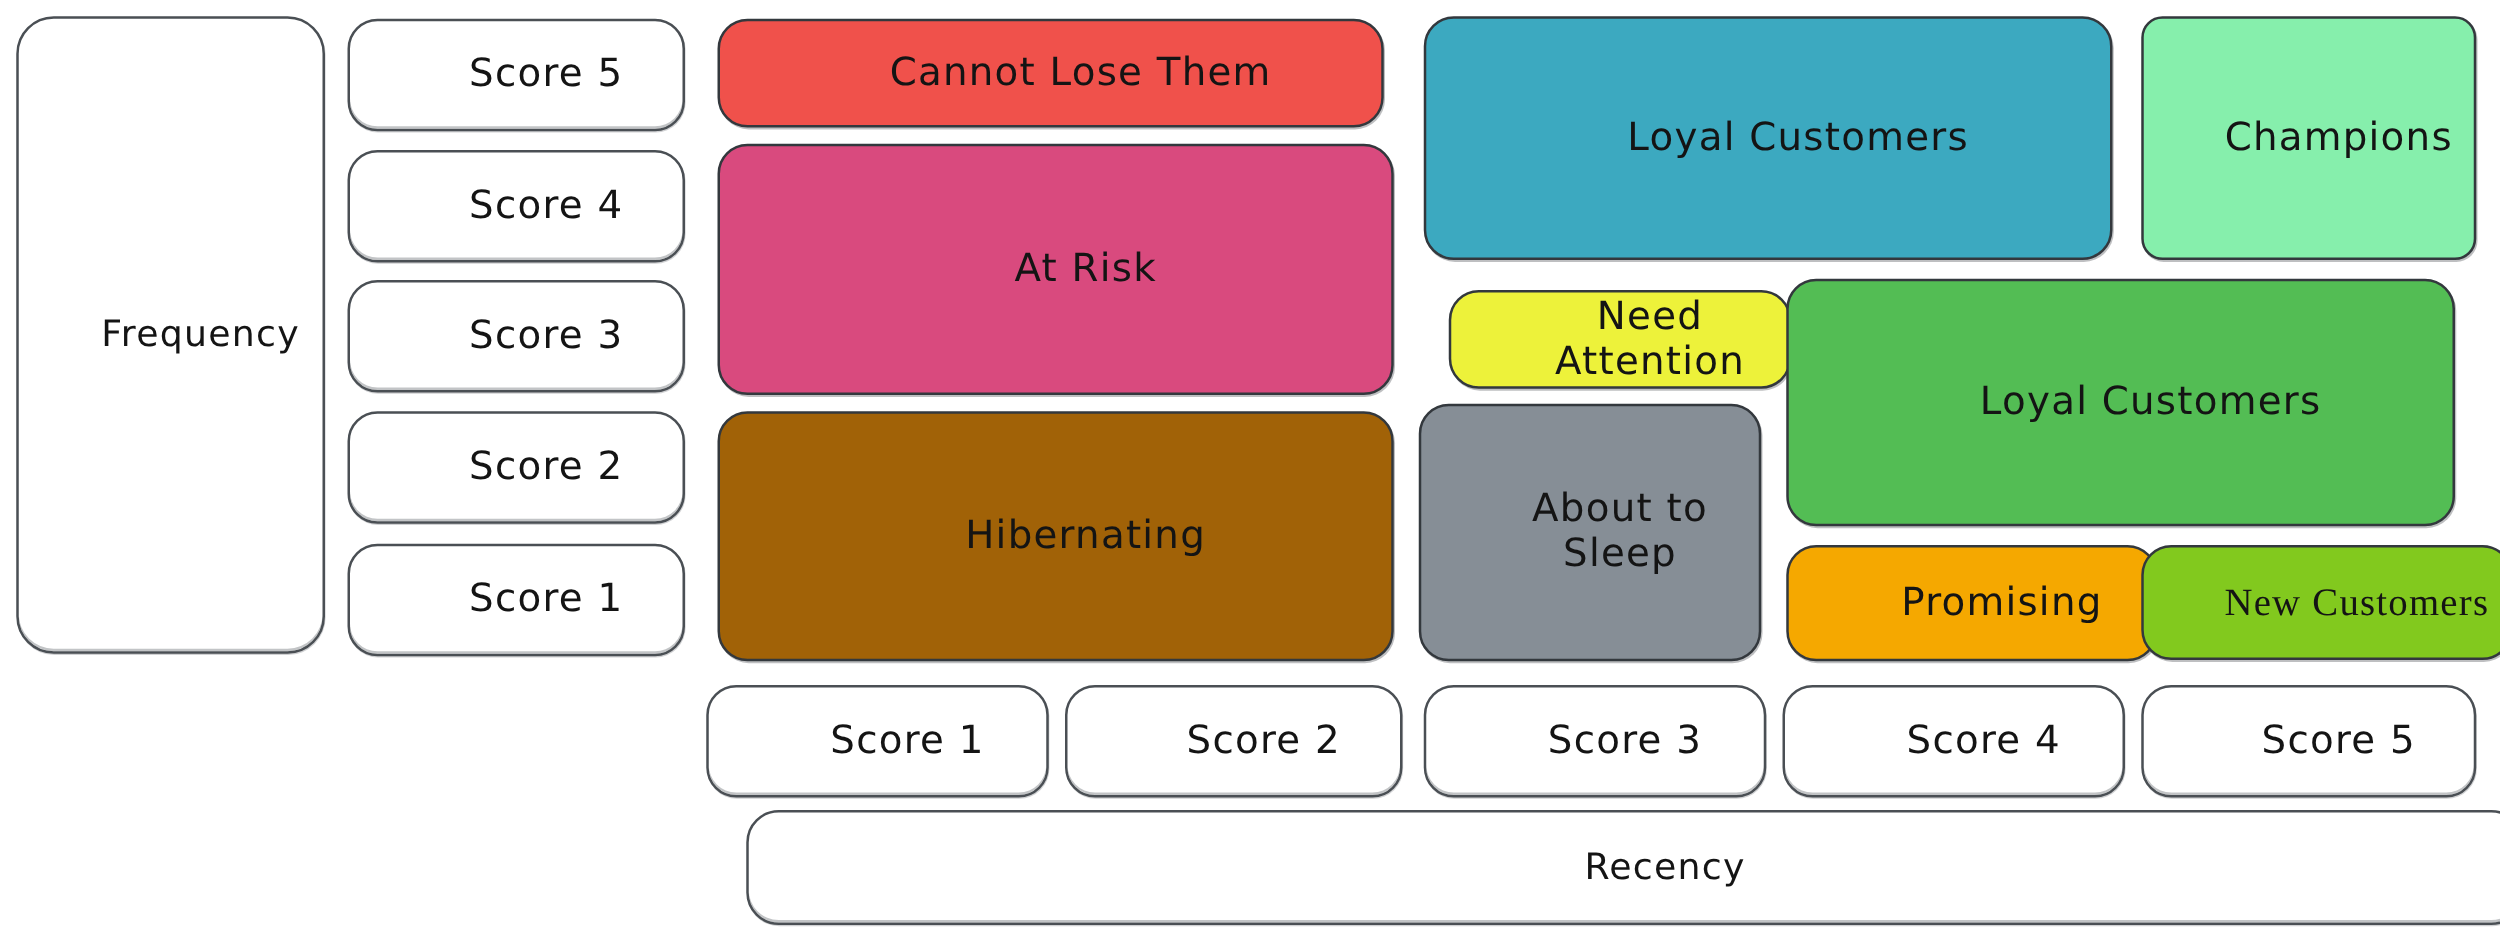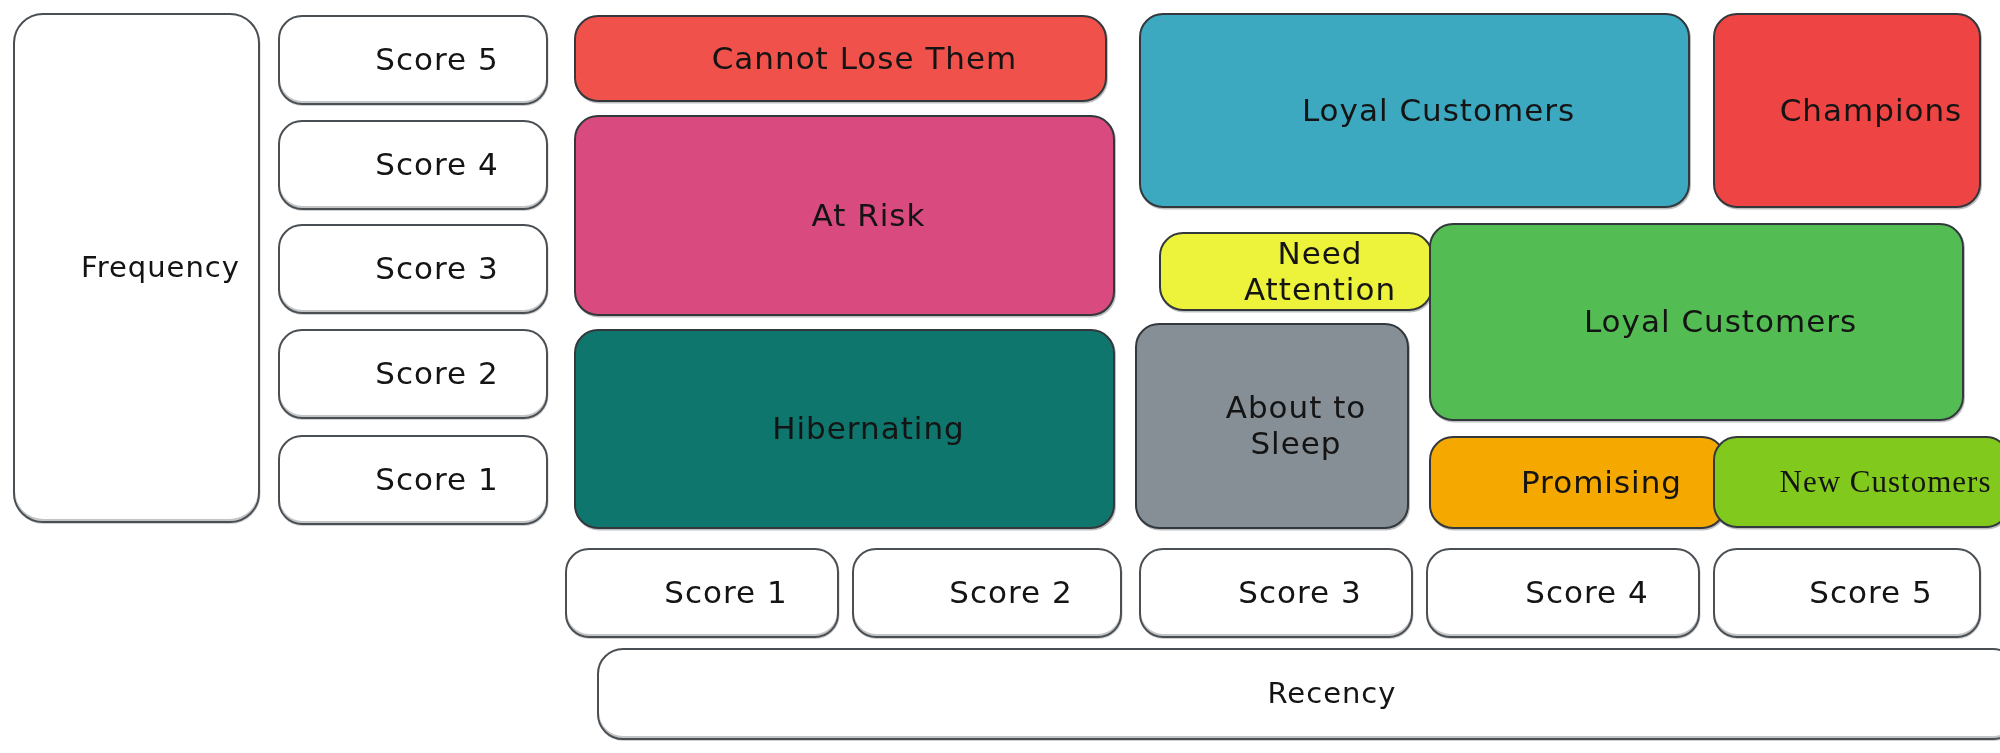--- a/index.html
+++ b/index.html
@@ -87,27 +87,27 @@
   <div class="box white fscore-1">
     <span class="score-label">Score 1</span>
   </div>
 
   <div class="box seg seg-at-risk" style="background: rgb(217, 74, 126);">
     <span class="seg-label">At Risk</span>
   </div>
   <div class="box seg seg-cannot-lose" style="background: rgb(240, 81, 75);">
     <span class="seg-label">Cannot Lose Them</span>
   </div>
-  <div class="box seg seg-hibernating" style="background: #0f766e;">
+  <div class="box seg seg-hibernating" style="background: #a16207;">
     <span class="seg-label">Hibernating</span>
   </div>
   <div class="box seg seg-loyal-teal" style="background: rgb(60, 169, 192);">
     <span class="seg-label">Loyal Customers</span>
   </div>
-  <div class="box seg seg-champions" style="background: #ef4444;">
+  <div class="box seg seg-champions" style="background: #86efac; border-radius: 17px;">
     <span class="seg-label">Champions</span>
   </div>
   <div class="box seg seg-need-attention" style="background: rgb(237, 242, 58); margin-left: 24px;">
     <span class="seg-label">Need Attention</span>
   </div>
   <div class="box seg seg-loyal-green" style="background: rgb(83, 189, 84);">
     <span class="seg-label">Loyal Customers</span>
   </div>
   <div class="box seg seg-about-sleep" style="background: rgb(134, 142, 150); justify-content: flex-end;">
     <span class="seg-label">About to Sleep</span>

